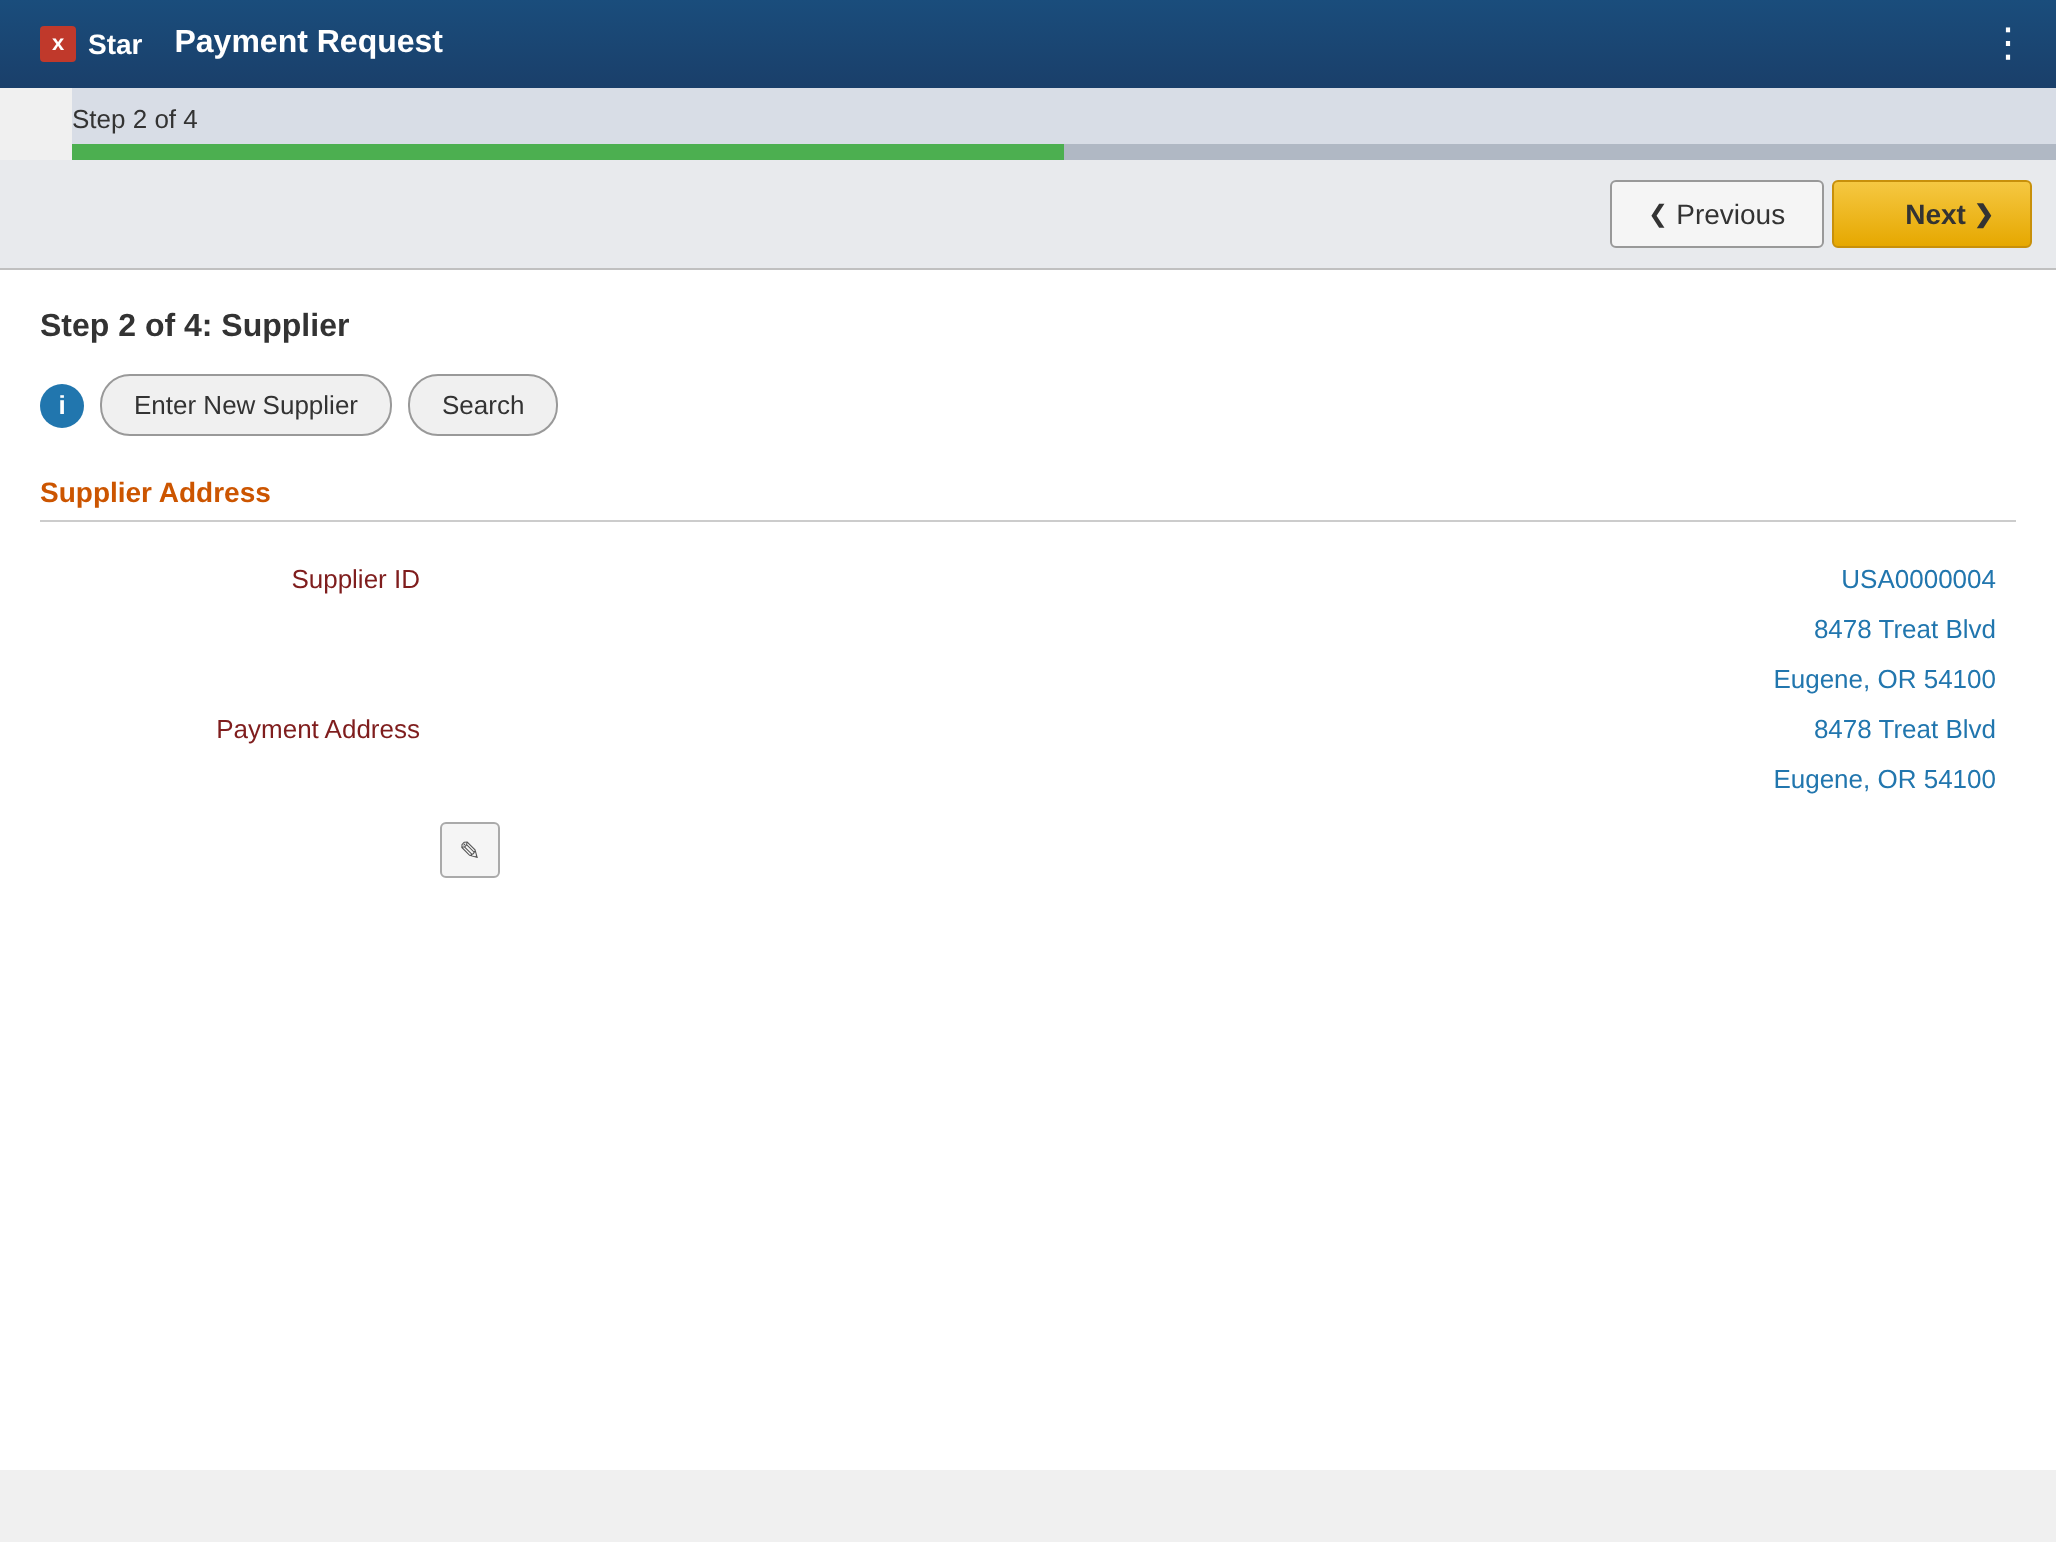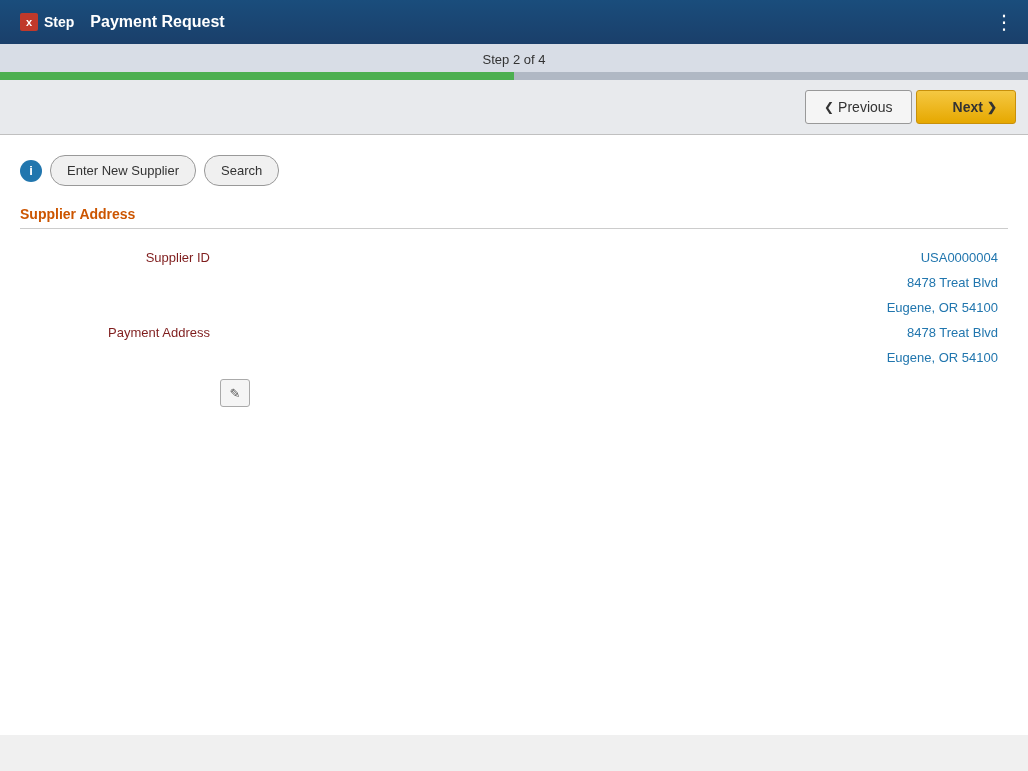--- a/index.html
+++ b/index.html
@@ -52,21 +52,22 @@
       letter-spacing: 2px;
       background: transparent;
       border: none;
       line-height: 1;
     }
 
     
     .progress-area {
       background: #d8dde6;
       padding: 8px 0 0 0;
-      text-align: center;
+      text-align: left;
+      margin-left: 36px;
     }
     .progress-label {
       font-size: 13px;
       color: #333;
       margin-bottom: 5px;
     }
     .progress-bar-track {
       height: 8px;
       background: #b0b8c4;
       width: 100%;
@@ -199,21 +200,21 @@
     }
 
     .chevron { font-size: 12px; }
   </style>
 </head>
 <body>
 
 <div class="header">
   <button class="exit-btn">
     <span class="exit-x">x</span>
-    <span>Step</span>
+    <span>Star</span>
   </button>
   <span class="header-title">Payment Request</span>
   <button class="header-menu">⋮</button>
 </div>
 
 <div class="progress-area">
   <div class="progress-label">Step 2 of 4</div>
   <div class="progress-bar-track">
     <div class="progress-bar-fill" style="width:50%"></div>
   </div>
@@ -225,20 +226,21 @@
     <span>Previous</span>
   </button>
   <button class="nav-btn nav-btn-next">
     <span>Next</span>
     <span class="chevron">❯</span>
   </button>
 </div>
 
 <div class="main-content">
 
+  <div class="step-heading">Step 2 of 4: Supplier</div>
 
   <div class="toolbar">
     <div class="info-icon">i</div>
     <button class="tool-btn">Enter New Supplier</button>
     <button class="tool-btn">Search</button>
   </div>
 
   <div class="section-title">Supplier Address</div>
 
   <table class="form-table">

